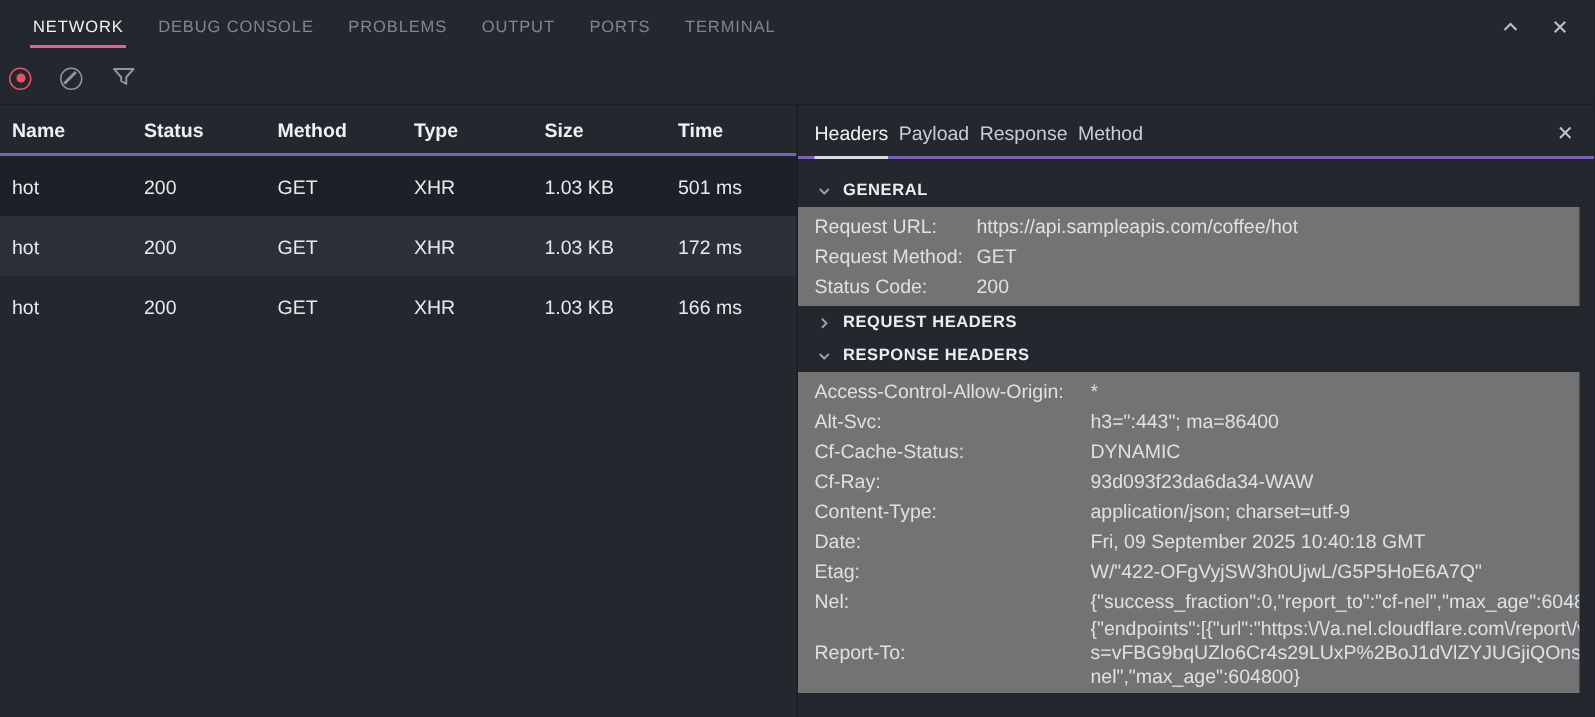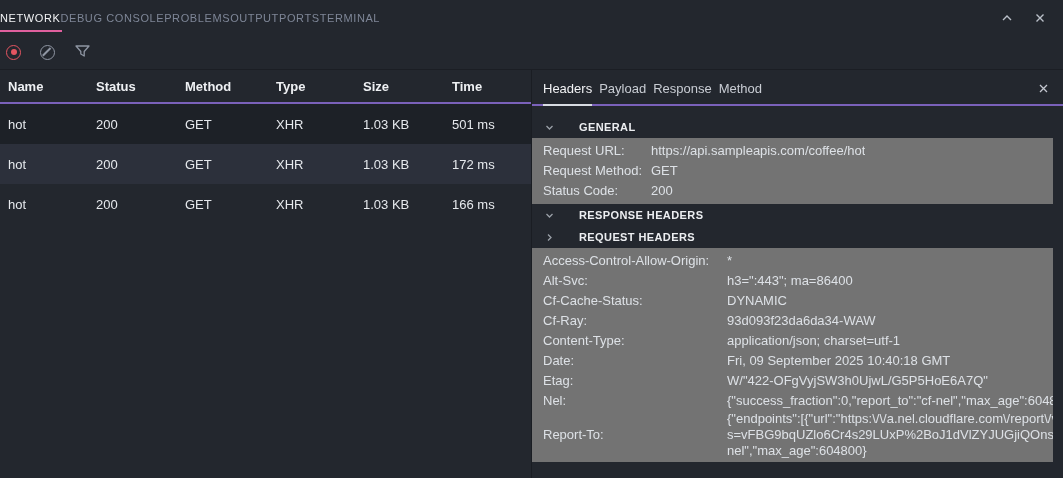--- a/index.html
+++ b/index.html
@@ -4,21 +4,21 @@
 <style>
   * { margin:0; padding:0; box-sizing:border-box; }
   html,body { background:#1a1d23; }
   .app {
     position:relative; width:1063px; height:478px; overflow:hidden;
     background:#23272e; color:#dde1e6;
     font-family:"Liberation Sans", sans-serif; font-size:13px;
   }
 
   
-  .tabbar { height:35px; display:flex; align-items:center; }
+  .tabbar { height:35px; display:flex; align-items:center; padding-left:22px; gap:23px; }
   .ptab { position:relative; font-size:11px; letter-spacing:.6px; color:#7e8697; cursor:pointer; padding:2px 0; }
   .ptab.active { color:#f2f3f5; }
   .ptab.active::after { content:""; position:absolute; left:-2px; right:-2px; bottom:-6px; height:2px; background:#e0609e; }
   .winctl { margin-left:auto; display:flex; gap:19px; padding-right:16px; }
   .winctl svg { display:block; }
 
   
   .toolbar { height:35px; display:flex; align-items:center; padding-left:6px; gap:19px; border-bottom:1px solid #1b1e24; }
   .icon-record { width:15px; height:15px; border:1.5px solid #e55561; border-radius:50%; display:flex; align-items:center; justify-content:center; }
   .icon-record i { width:6px; height:6px; background:#e55561; border-radius:50%; }
@@ -39,21 +39,21 @@
 
   
   .dtabs { position:relative; height:36px; display:flex; align-items:stretch; padding-left:11px; gap:7px; flex:none; }
   .dtabs::after { content:""; position:absolute; left:0; right:0; bottom:0; height:2px; background:#7a61ba; }
   .dtab { position:relative; display:flex; align-items:center; color:#c9cdd4; cursor:pointer; }
   .dtab.active { color:#f2f3f5; }
   .dtab.active::after { content:""; position:absolute; left:0; right:0; bottom:0; height:2px; background:#d7dbe2; z-index:1; }
   .dclose { margin-left:auto; display:flex; align-items:center; padding-right:13px; cursor:pointer; }
 
   .dcontent { flex:1; overflow:hidden; padding-top:10px; }
-  .sechead { height:22px; display:flex; align-items:center; gap:25px; padding-left:13px; cursor:pointer; }
+  .sechead { height:22px; display:flex; align-items:center; gap:8px; padding-left:13px; cursor:pointer; }
   .sechead .title { font-size:11px; font-weight:bold; letter-spacing:.4px; color:#eceef1; }
   .chev { display:flex; color:#9aa0a8; }
 
   .kvblock { background:#737373; margin-right:10px; padding:3px 0 3px 11px; overflow:hidden; }
   .kv { display:flex; line-height:20px; white-space:nowrap; }
   .kv .k { flex:none; }
   .kv .v { overflow:hidden; }
   .g .k { min-width:108px; }
   .r .k { min-width:184px; }
   .kv-multi { display:flex; align-items:center; }
@@ -169,54 +169,54 @@
           </div>
           <div class="kv">
             <span class="k">Status Code:</span>
             <span class="v">200</span>
           </div>
         </div>
 
         <div class="sechead">
           <span class="chev">
             <svg width="9" height="9" viewBox="0 0 9 9">
+                <polyline points="3,1.5 6,4.5 3,7.5" fill="none" stroke="#9aa0a8" stroke-width="1.3"></polyline>
+              </svg>
+          </span>
+          <span class="title">REQUEST HEADERS</span>
+        </div>
+
+        <div class="sechead">
+          <span class="chev">
+            <svg width="9" height="9" viewBox="0 0 9 9">
                 <polyline points="1.5,3 4.5,6 7.5,3" fill="none" stroke="#9aa0a8" stroke-width="1.3"></polyline>
               </svg>
           </span>
           <span class="title">RESPONSE HEADERS</span>
         </div>
-
-        <div class="sechead">
-          <span class="chev">
-            <svg width="9" height="9" viewBox="0 0 9 9">
-                <polyline points="3,1.5 6,4.5 3,7.5" fill="none" stroke="#9aa0a8" stroke-width="1.3"></polyline>
-              </svg>
-          </span>
-          <span class="title">REQUEST HEADERS</span>
-        </div>
         <div class="kvblock r">
           <div class="kv">
             <span class="k">Access-Control-Allow-Origin:</span>
             <span class="v">*</span>
           </div>
           <div class="kv">
             <span class="k">Alt-Svc:</span>
             <span class="v">h3=":443"; ma=86400</span>
           </div>
           <div class="kv">
             <span class="k">Cf-Cache-Status:</span>
             <span class="v">DYNAMIC</span>
           </div>
           <div class="kv">
             <span class="k">Cf-Ray:</span>
             <span class="v">93d093f23da6da34-WAW</span>
           </div>
           <div class="kv">
             <span class="k">Content-Type:</span>
-            <span class="v">application/json; charset=utf-1</span>
+            <span class="v">application/json; charset=utf-9</span>
           </div>
           <div class="kv">
             <span class="k">Date:</span>
             <span class="v">Fri, 09 September 2025 10:40:18 GMT</span>
           </div>
           <div class="kv">
             <span class="k">Etag:</span>
             <span class="v">W/"422-OFgVyjSW3h0UjwL/G5P5HoE6A7Q"</span>
           </div>
           <div class="kv">

